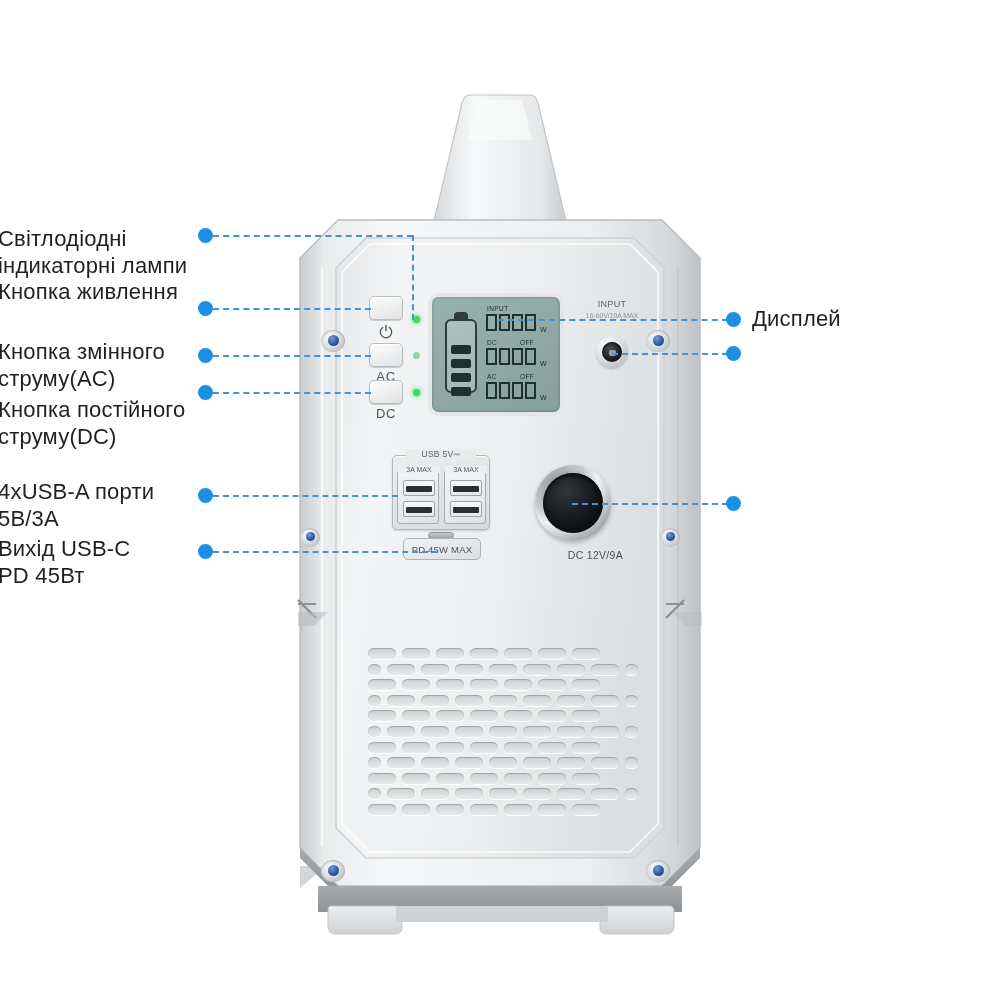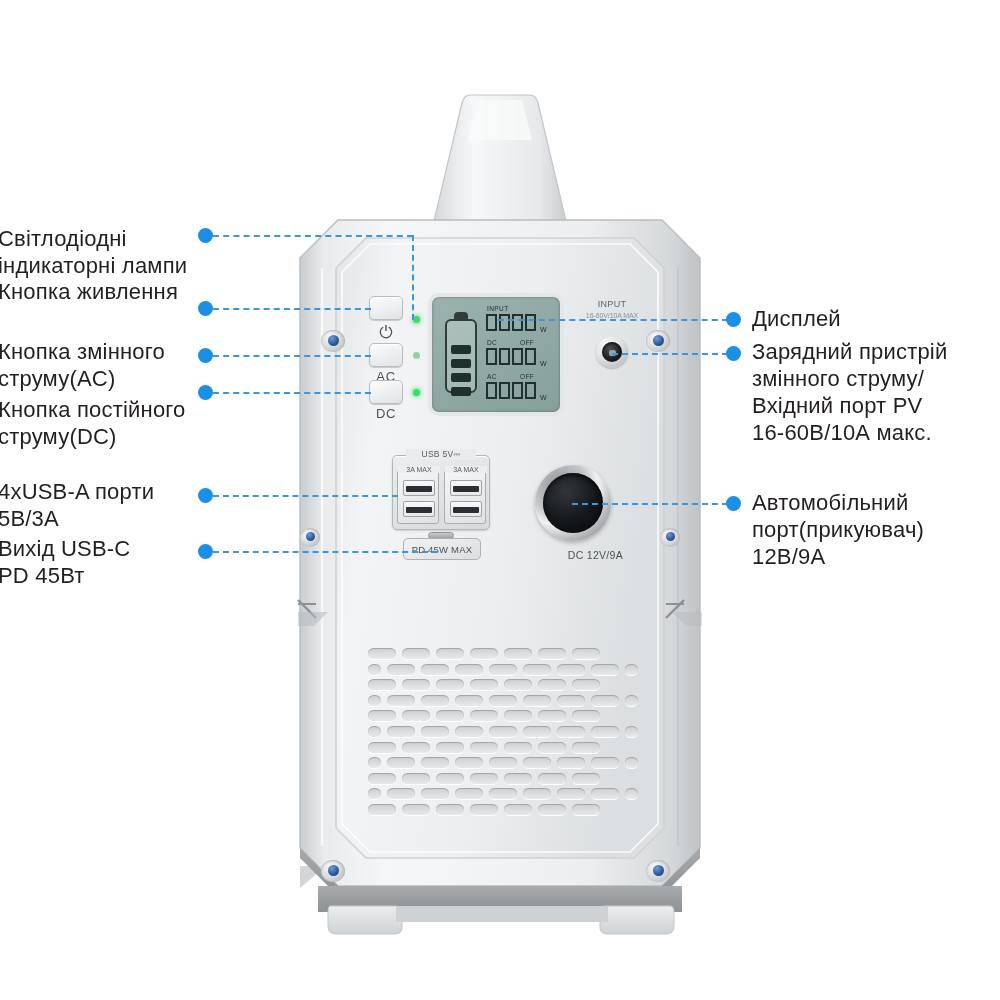--- a/index.html
+++ b/index.html
@@ -13,21 +13,21 @@
 
   
   .label {
     position: absolute;
     color: #231f20;
     font-size: 22px;
     line-height: 27px;
     letter-spacing: 0.2px;
     white-space: pre-line;
   }
-  .label.right { text-align: left; }
+  .label.right { text-align: center; }
   .label.left  { text-align: left; }
 
   
   .dot {
     position: absolute;
     width: 15px; height: 15px;
     border-radius: 50%;
     background: #1a8fe3;
   }
   .lead-h {
@@ -553,21 +553,14 @@
   <div class="label left" style="left:-2px; top:338px;">Кнопка змінного
 струму(AC)</div>
   <div class="label left" style="left:-2px; top:396px;">Кнопка постійного
 струму(DC)</div>
   <div class="label left" style="left:-2px; top:478px;">4xUSB-A порти
 5В/3А</div>
   <div class="label left" style="left:-2px; top:535px;">Вихід USB-C
 PD 45Вт</div>
 
   <div class="label right" style="left:752px; top:305px;">Дисплей</div>
-  <div class="label right" style="left:752px; top:338px;">Зарядний пристрій
-змінного струму/
-Вхідний порт PV
-16-60В/10А макс.</div>
-  <div class="label right" style="left:752px; top:489px;">Автомобільний
-порт(прикуювач)
-12В/9А</div>
 
 </div>
 
 </body></html>

